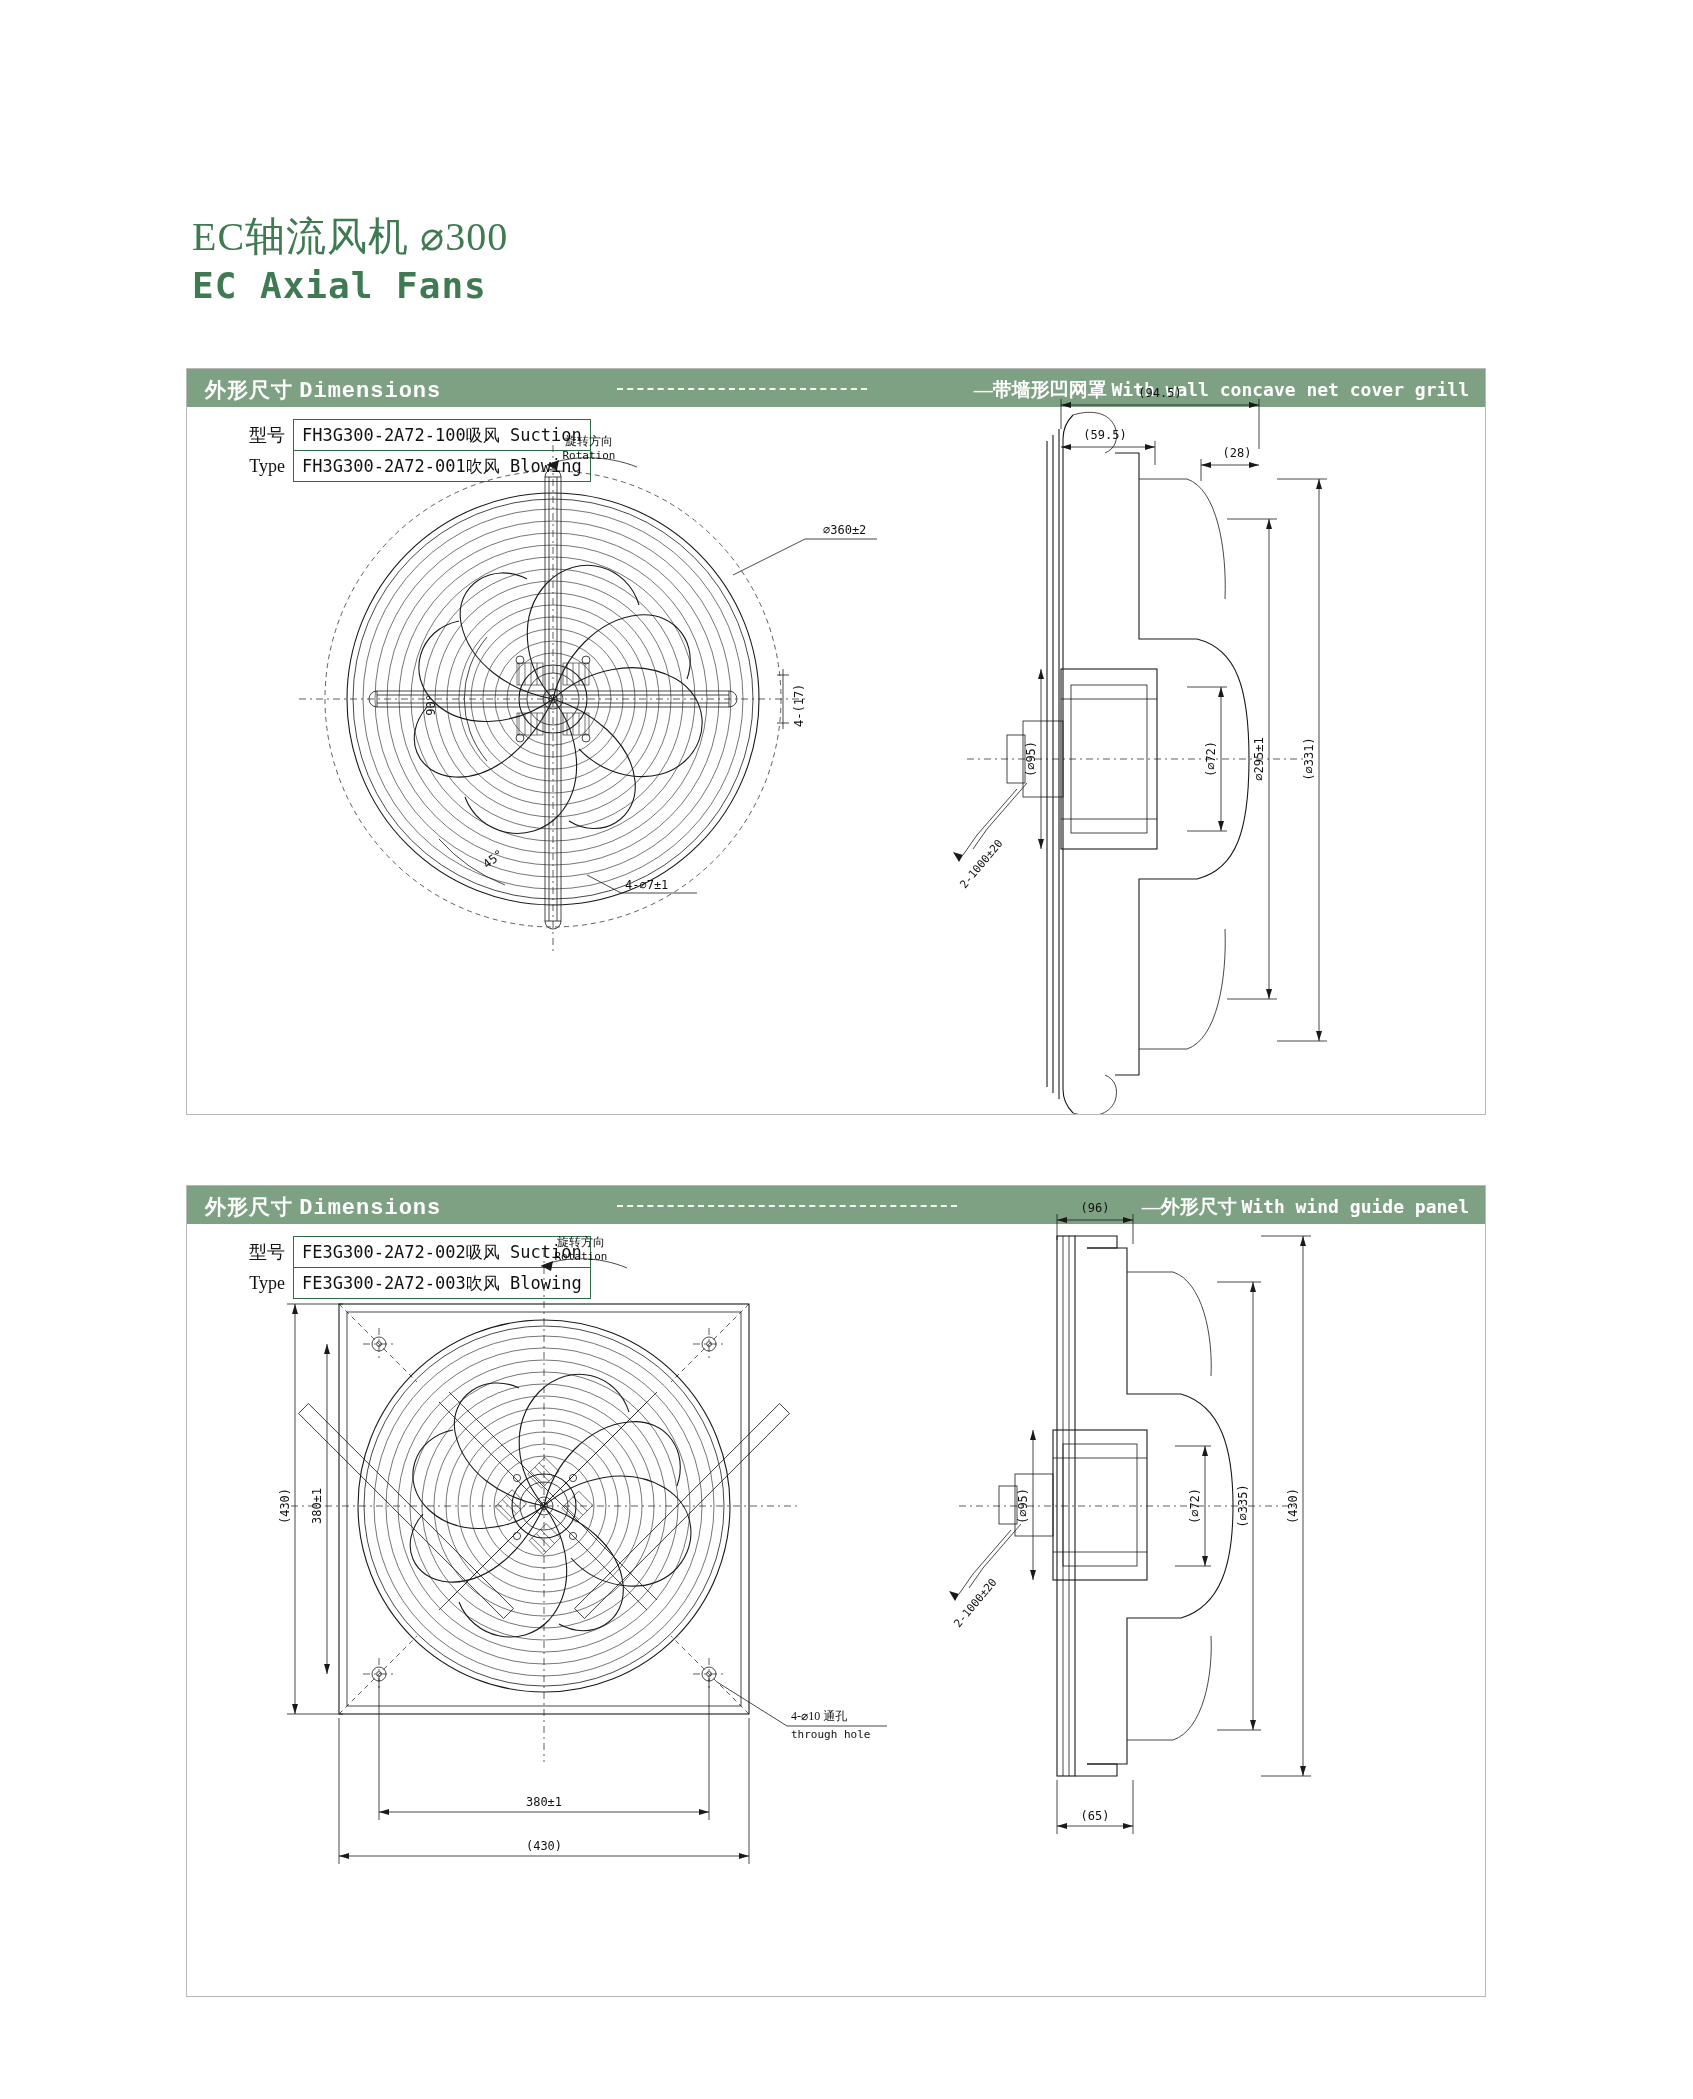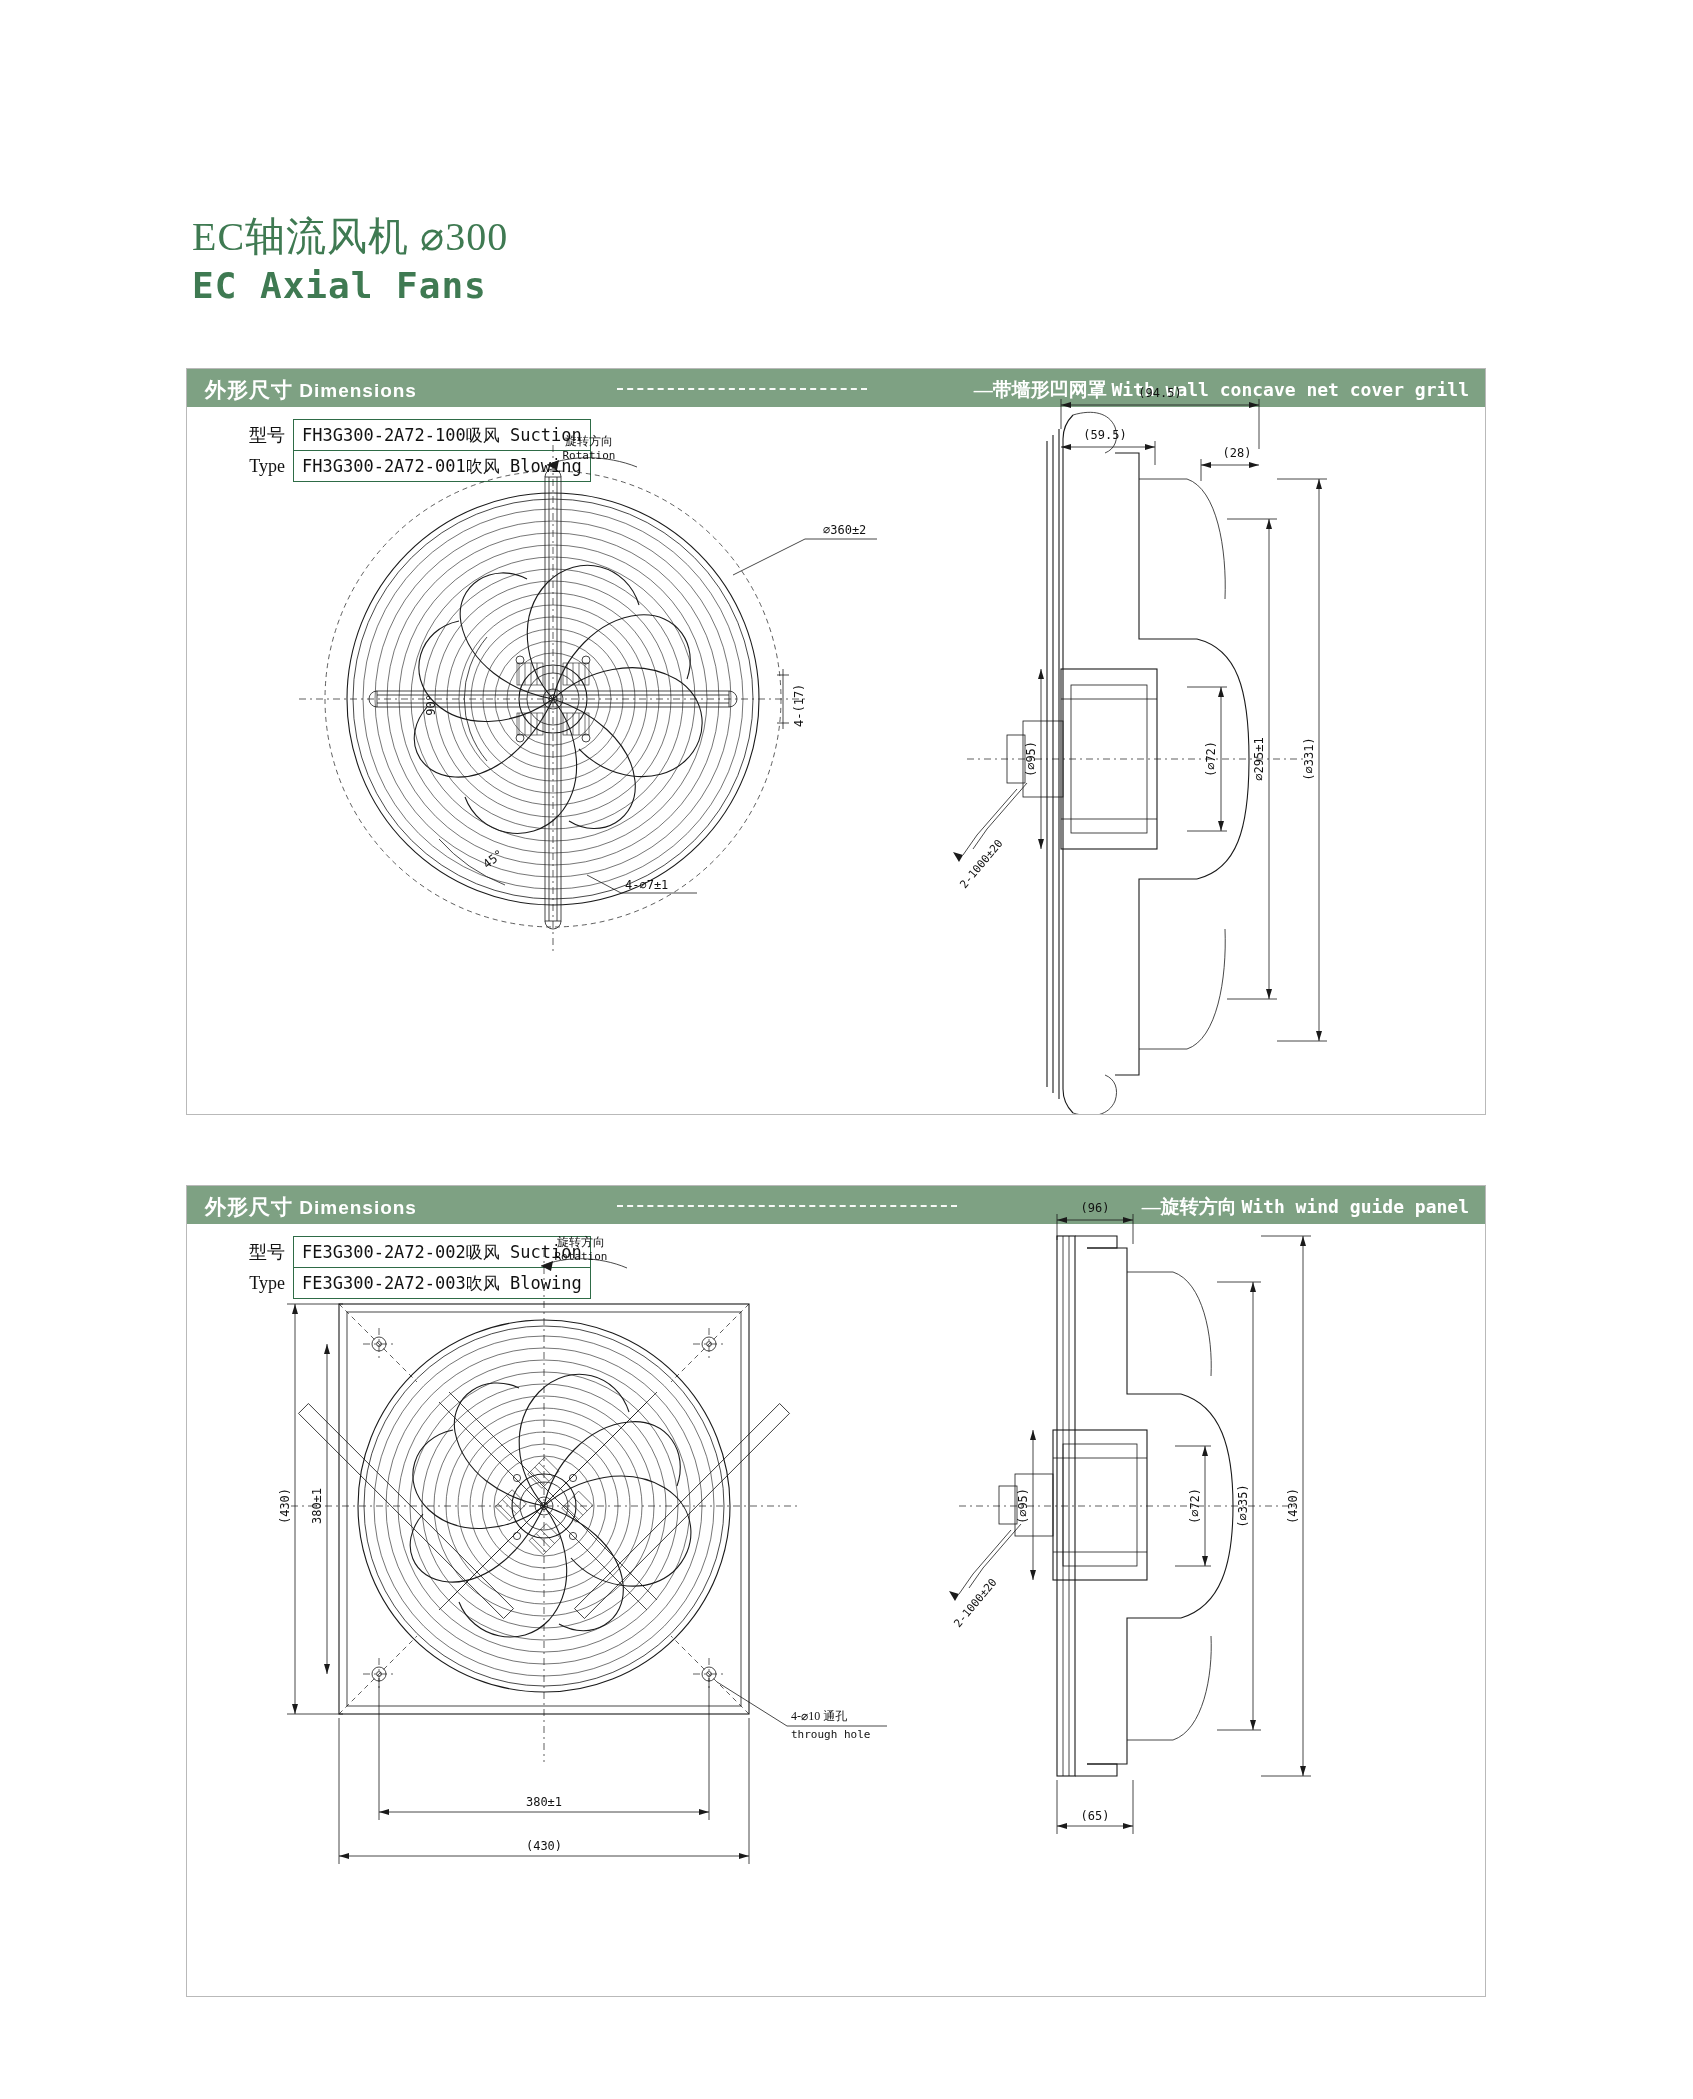--- a/index.html
+++ b/index.html
@@ -33,21 +33,21 @@
   .sec-header{
     position:absolute;left:0;top:0;width:100%;height:38px;
     background:#7ea183;
     box-sizing:border-box;
   }
   .sec-header .hdr-left{
     position:absolute;left:18px;top:7px;
     color:#ffffff;font-size:21px;font-weight:bold;
     font-family:"Liberation Serif", serif;letter-spacing:1px;
   }
-  .sec-header .hdr-left .en{font-family:Liberation Sans, sans-serif;font-size:19px;font-weight:bold;}
+  .sec-header .hdr-left .en{font-family:Liberation Mono, monospace;font-size:22px;font-weight:bold;}
   .sec-header .hdr-right{
     position:absolute;right:16px;top:8px;
     color:#ffffff;font-size:19px;font-weight:bold;
     font-family:"Liberation Serif", serif;white-space:nowrap;
   }
   .sec-header .hdr-right .en{font-family:"DejaVu Sans Mono", monospace;font-size:18px;font-weight:bold;margin-top:21px;}
   .hdr-dashes{
     position:absolute;top:19px;height:0;border-top:2px dashed #ffffff;opacity:.95;
   }
 
@@ -354,21 +354,21 @@
 
   <div class="section sec2">
 
     <div class="sec-header">
       <div class="hdr-left">
         <span>外形尺寸</span>
         <span class="en">Dimensions</span>
       </div>
       <div class="hdr-dashes" style="left:430px;width:340px;"></div>
       <div class="hdr-right">
-        <span>—旋转方向</span>
+        <span>—外形尺寸</span>
         <span class="en">With wind guide panel</span>
       </div>
     </div>
 
     <table class="type-table" style="left:16px;top:50px;">
       <tbody>
           <tr>
         <td class="lbl cjk">型号</td>
         <td class="val">FE3G300-2A72-002吸风 Suction</td>
       </tr>

